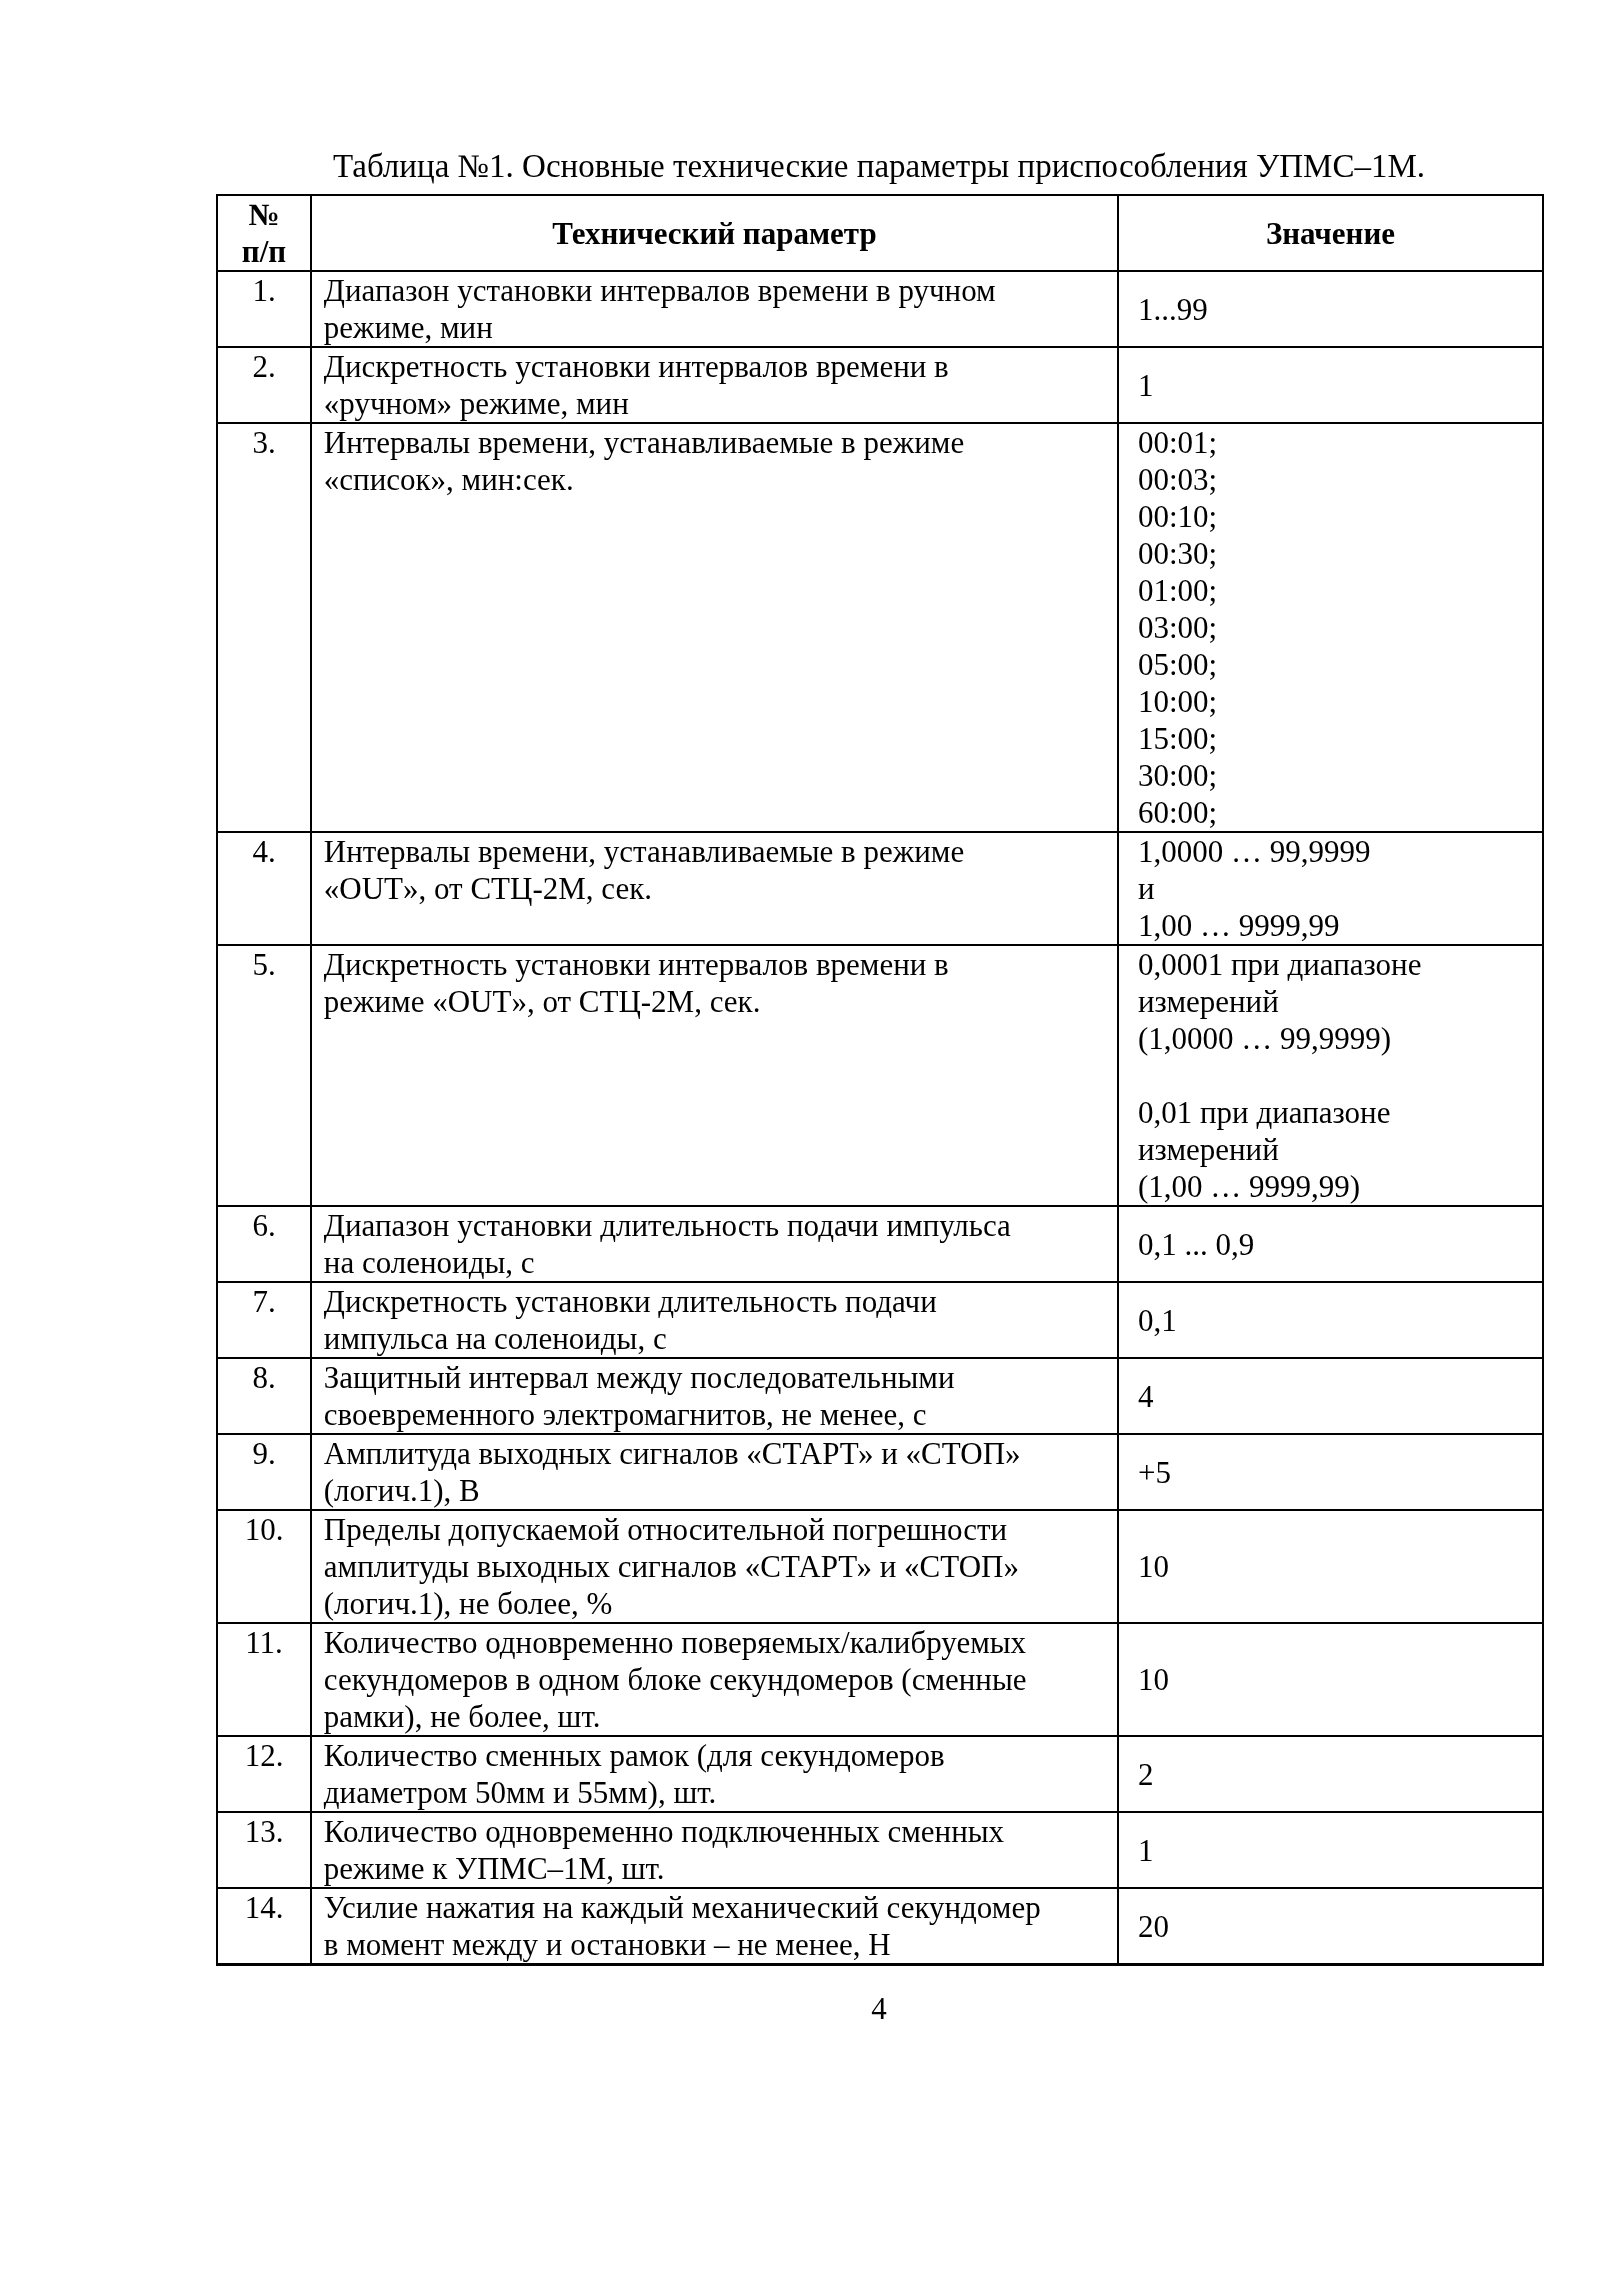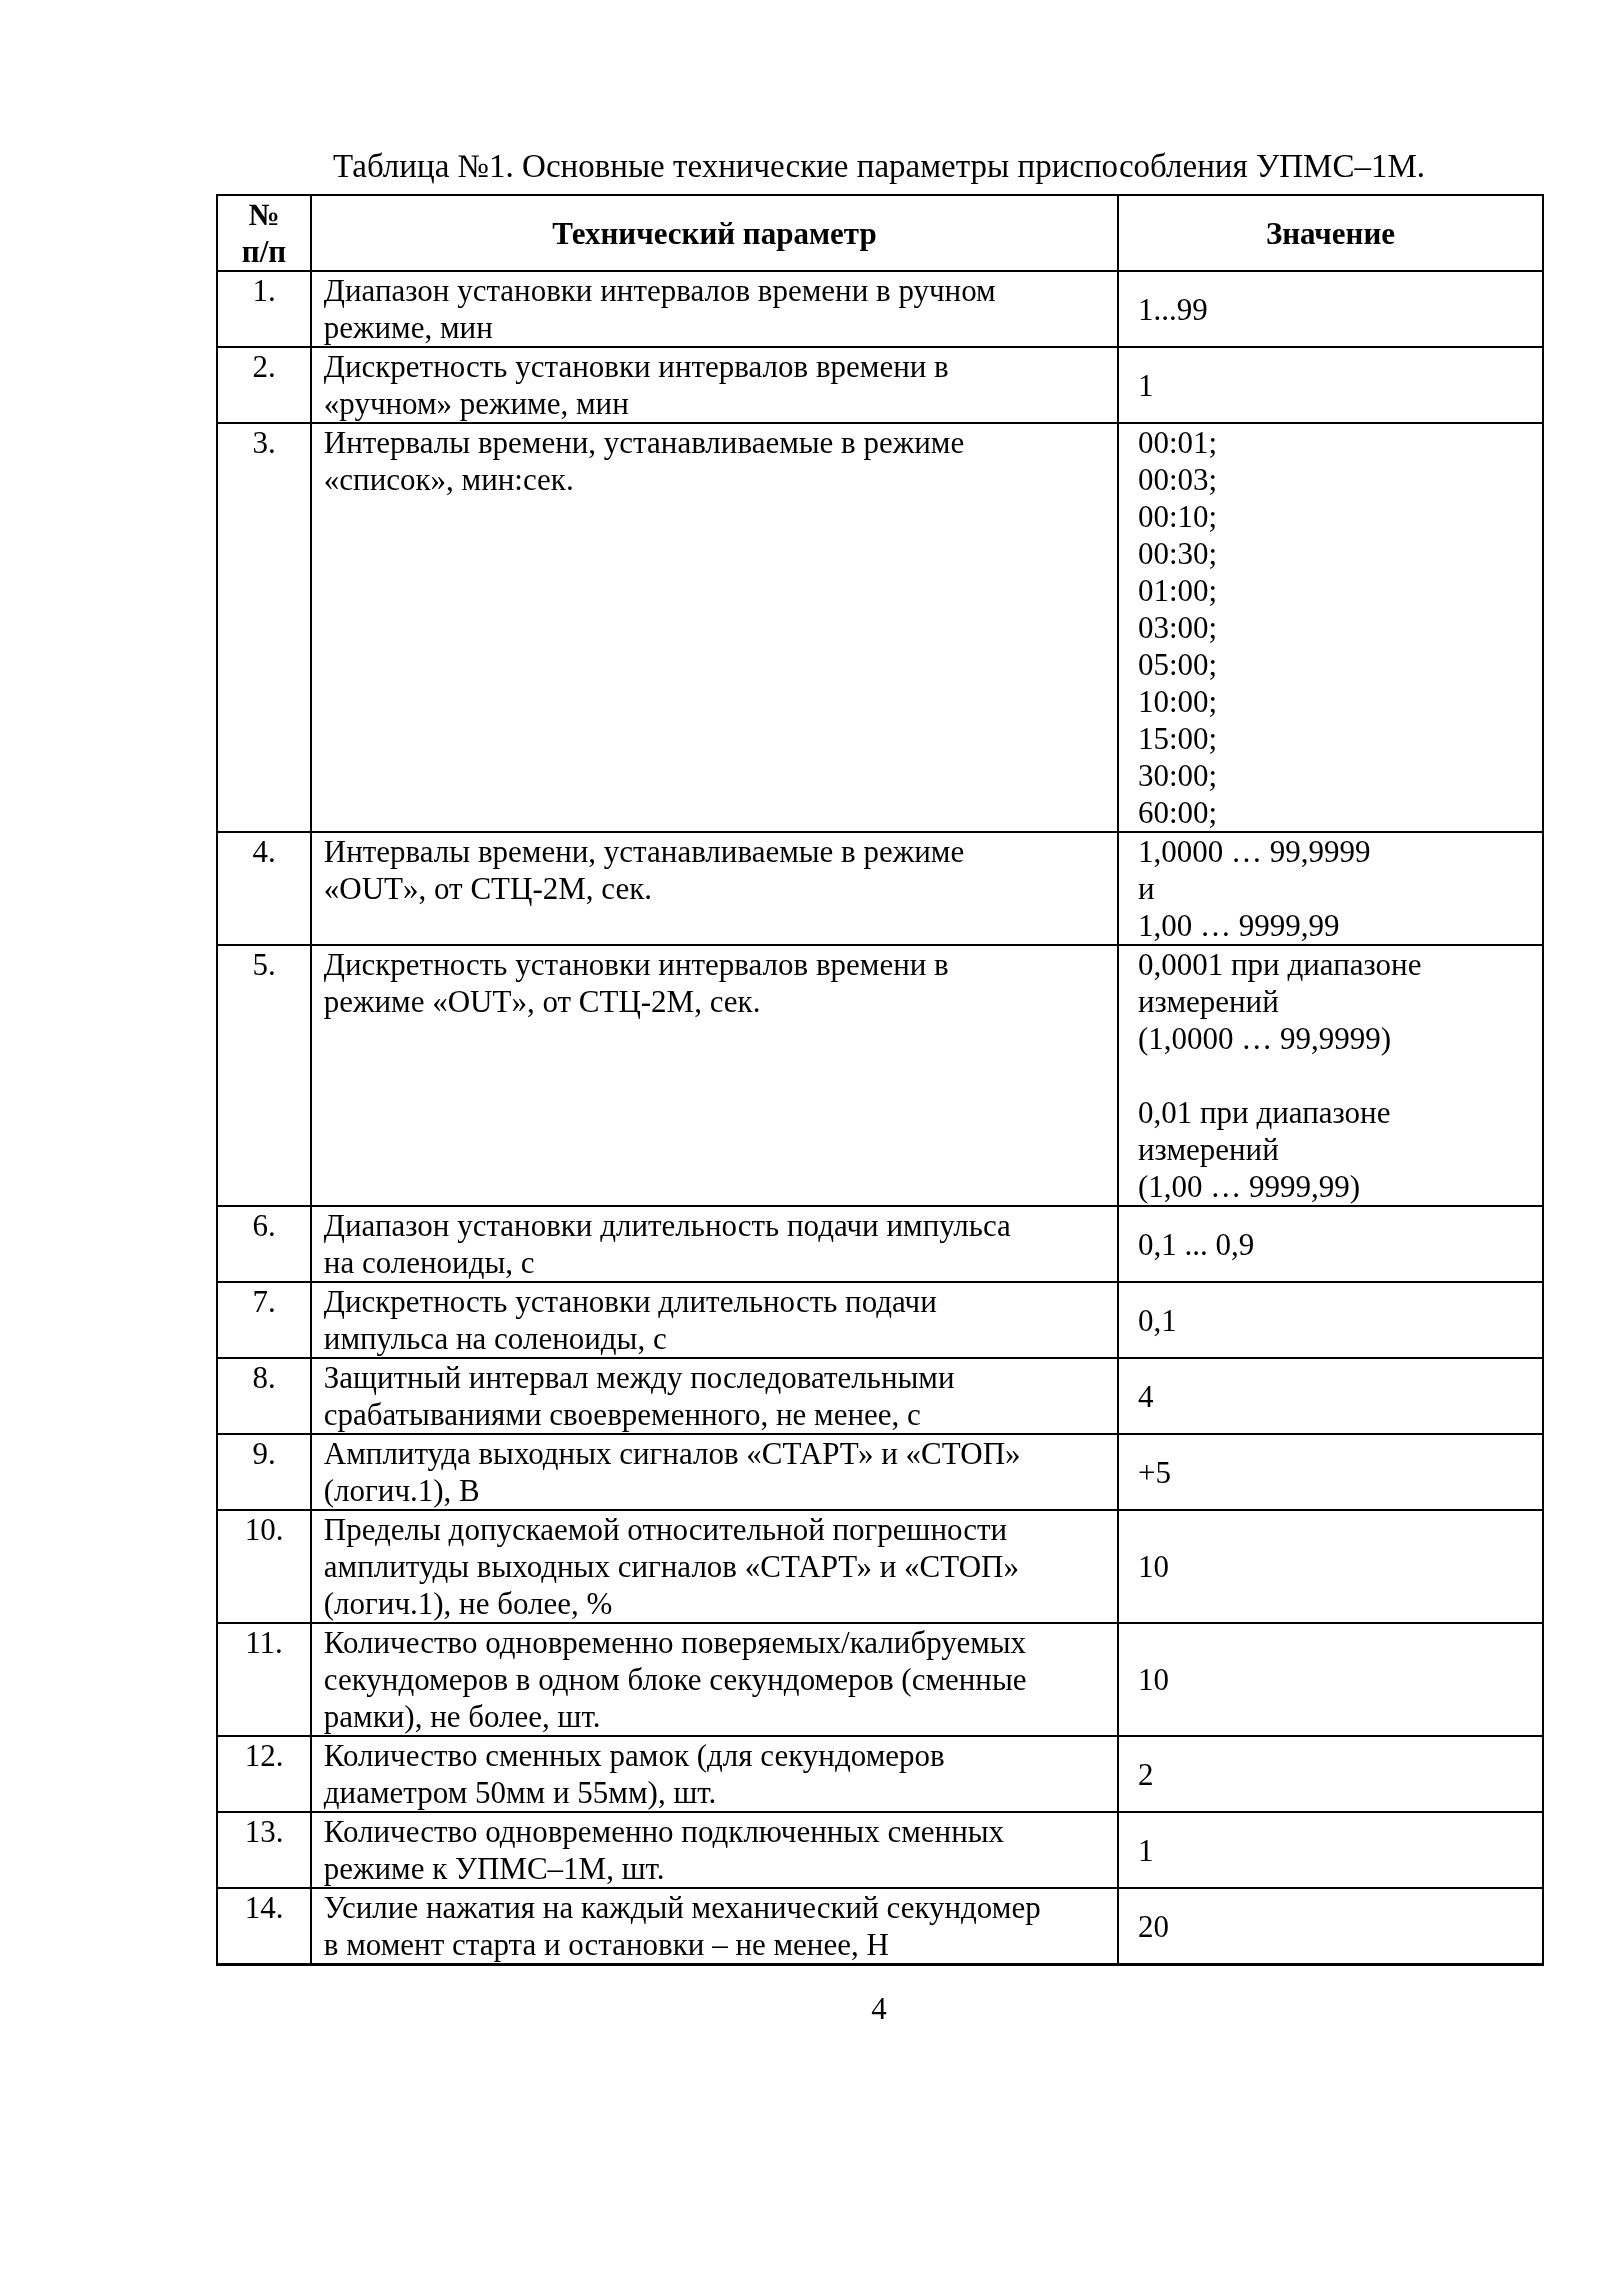--- a/index.html
+++ b/index.html
@@ -157,21 +157,21 @@
           </tr>
           <tr>
             <td class="num">7.</td>
             <td class="param">Дискретность установки длительность подачи
 импульса на соленоиды, с</td>
             <td class="value">0,1</td>
           </tr>
           <tr>
             <td class="num">8.</td>
             <td class="param">Защитный интервал между последовательными
-срабатываниями своевременного, не менее, с</td>
+своевременного электромагнитов, не менее, с</td>
             <td class="value">4</td>
           </tr>
           <tr>
             <td class="num">9.</td>
             <td class="param">Амплитуда выходных сигналов «СТАРТ» и «СТОП»
 (логич.1), В</td>
             <td class="value">+5</td>
           </tr>
           <tr>
             <td class="num">10.</td>
@@ -195,21 +195,21 @@
           </tr>
           <tr>
             <td class="num">13.</td>
             <td class="param">Количество одновременно подключенных сменных
 режиме к УПМС–1М, шт.</td>
             <td class="value">1</td>
           </tr>
           <tr>
             <td class="num">14.</td>
             <td class="param">Усилие нажатия на каждый механический секундомер
-в момент старта и остановки – не менее, Н</td>
+в момент между и остановки – не менее, Н</td>
             <td class="value">20</td>
           </tr>
         </tbody>
     </table>
 
     <div class="page-number">4</div>
 
   </div>
 </div>
 

